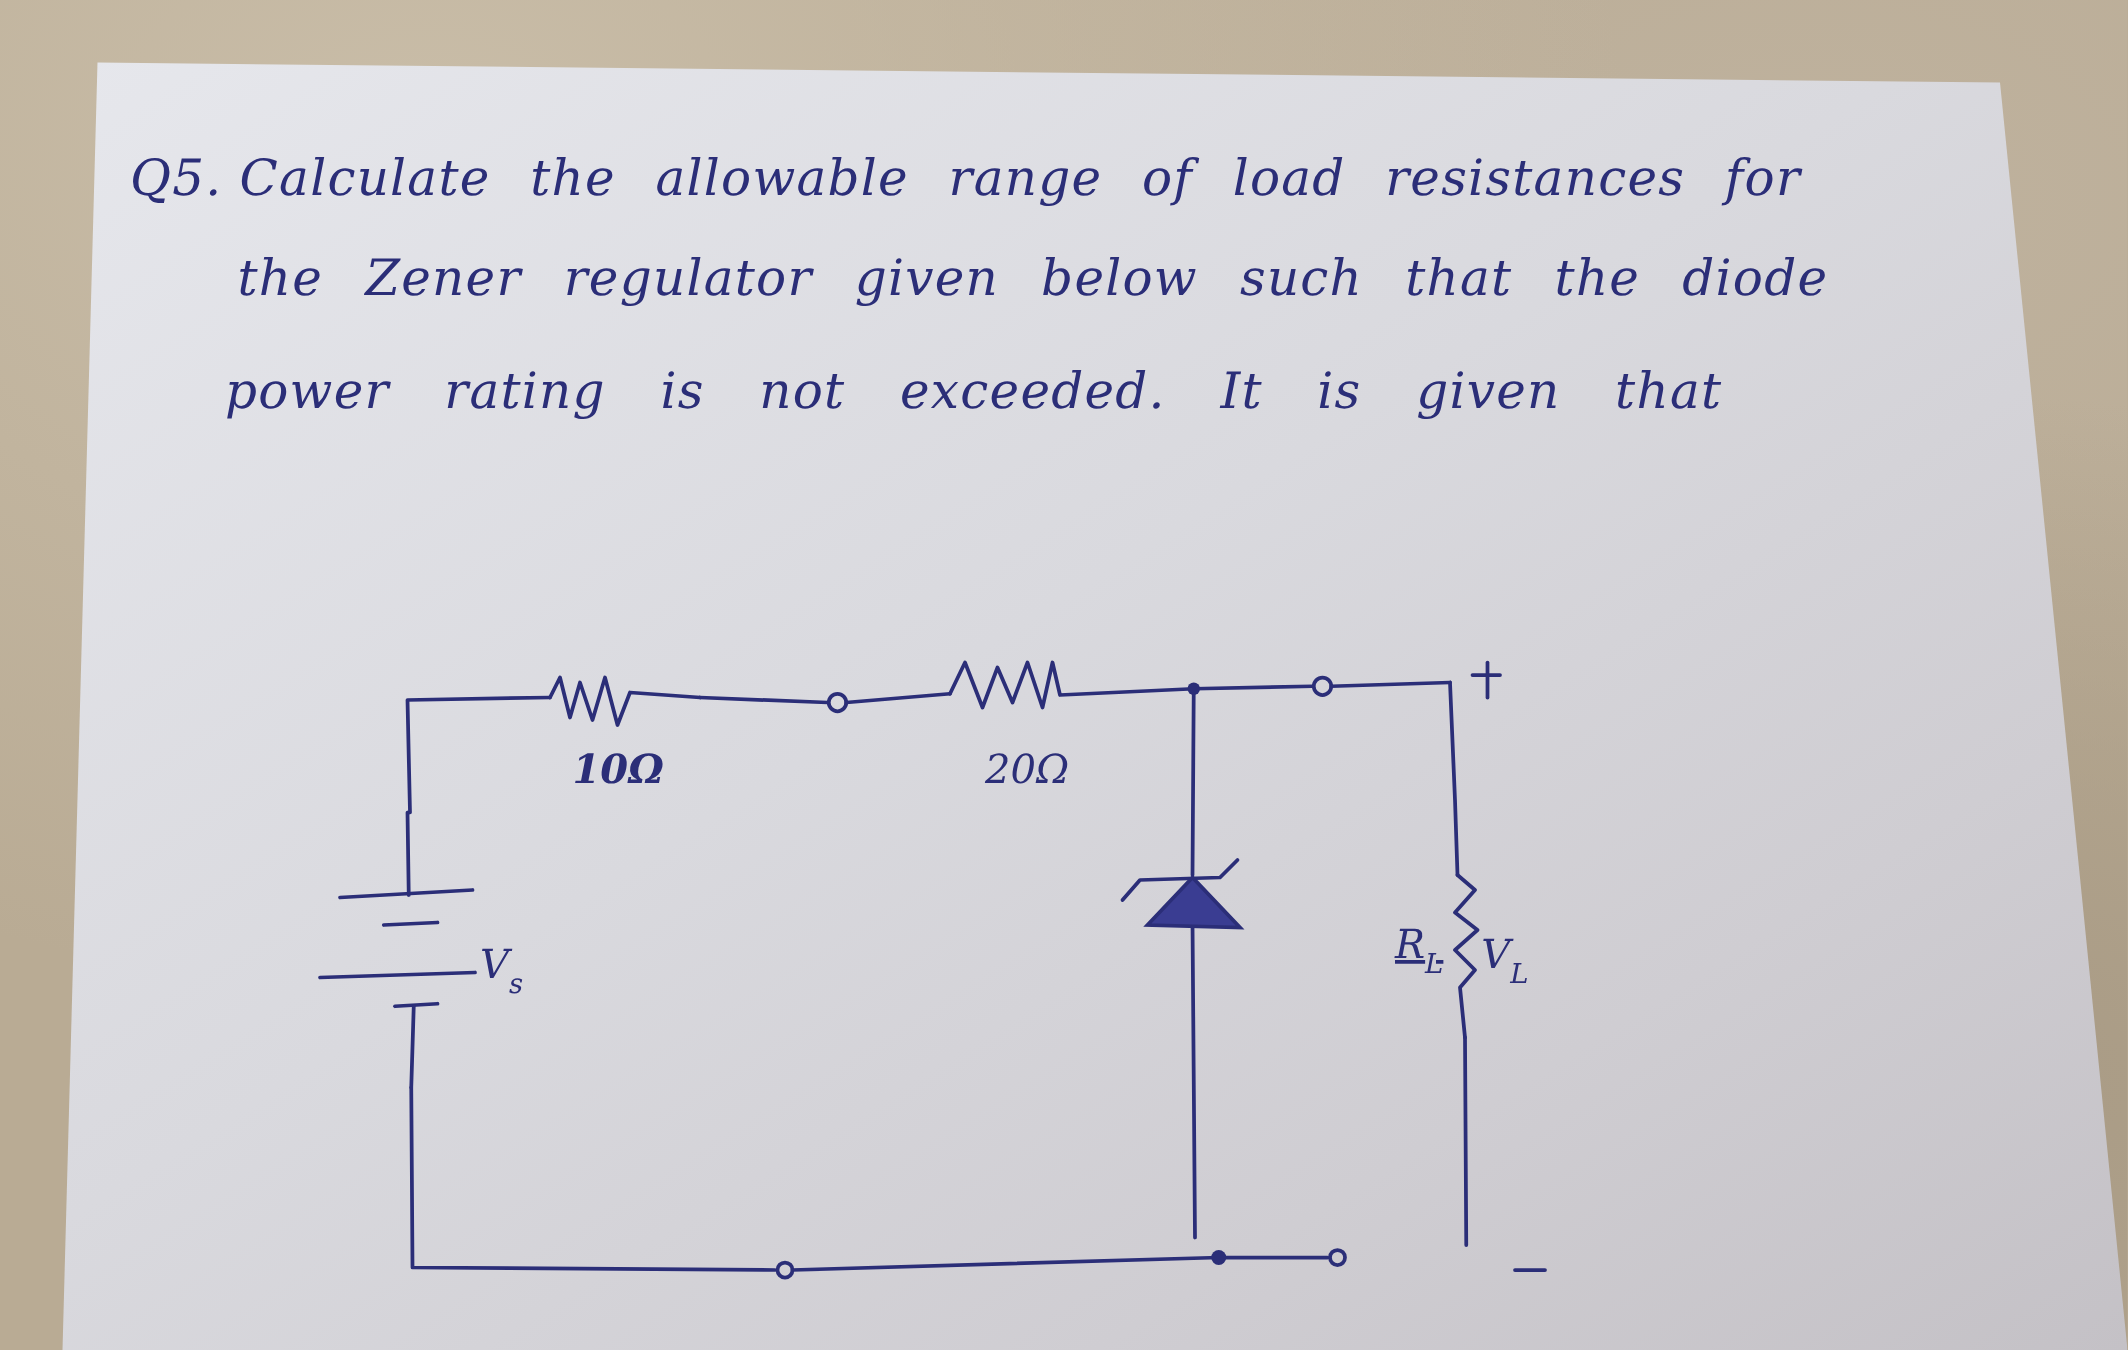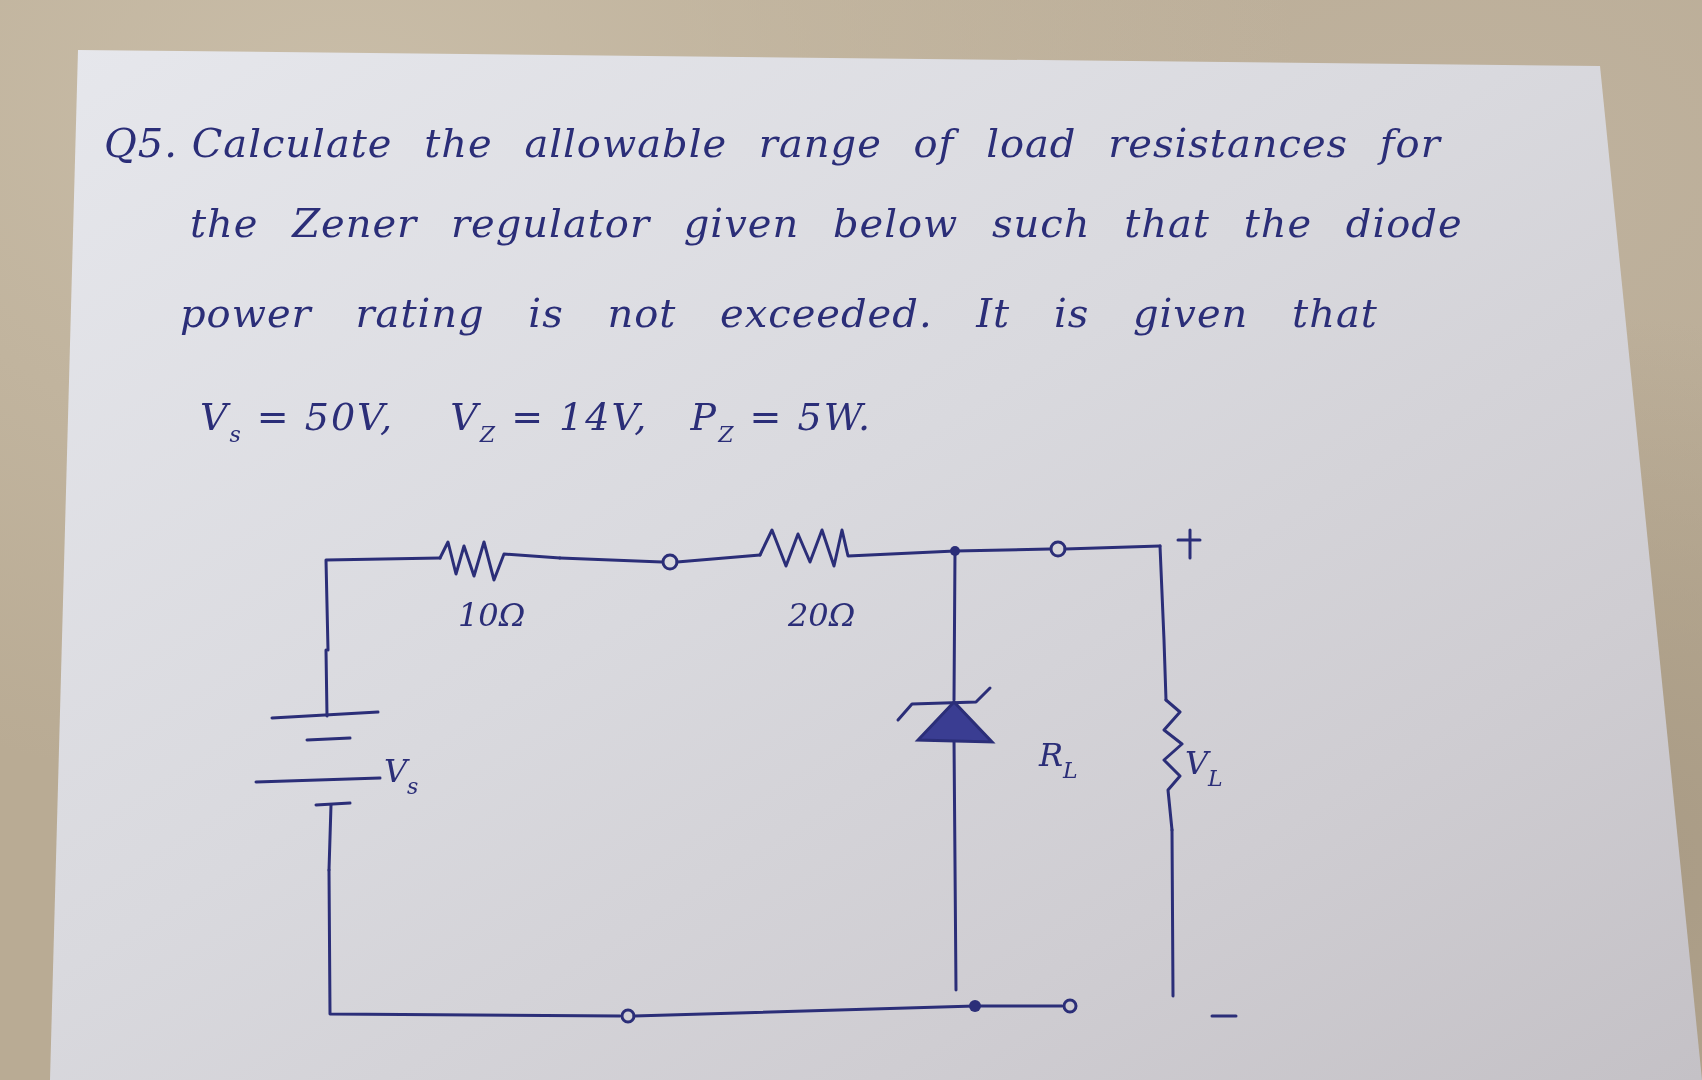--- a/index.html
+++ b/index.html
@@ -51,30 +51,20 @@
     <polygon points="78,50 1600,66 1702,1080 50,1080" fill="url(#pg)"></polygon>
   </svg>
 
   <div class="hand-text line1" style="left:104px; top:120px;">
     <span>Q5.</span>
     <span style="word-spacing:18px;">Calculate the allowable range of load resistances for</span>
   </div>
   <div class="hand-text line3" style="left:180px; top:290px; word-spacing:30px;">power rating is not exceeded. It is given that</div>
   <div class="hand-text line2" style="left:190px; top:200px; word-spacing:20px;">the Zener regulator given below such that the diode</div>
 
-  <div class="hand-text given" style="left:200px; top:395px;">
-    <span>V</span><span class="sub">s</span>
-    <span>= 50V,</span>
-    &nbsp;&nbsp;
-    <span>V</span><span class="sub">Z</span>
-    <span>= 14V,</span>
-    &nbsp;
-    <span>P</span><span class="sub">Z</span>
-    <span>= 5W.</span>
-  </div>
 
   <svg style="position:absolute; left:0; top:0;" width="1702" height="1080" viewBox="0 0 1702 1080">
     <g fill="none" stroke="#2b2e78" stroke-width="3" stroke-linecap="round" stroke-linejoin="round">
 
       <path d="M328,650 L326,560 L440,558"></path>
 
       <path d="M440,558 L448,542 L456,574 L464,546 L474,576 L484,542 L494,580 L504,554 L560,558"></path>
 
       <path d="M560,558 L662,562"></path>
       <circle cx="670" cy="562" r="7"></circle>
@@ -114,24 +104,24 @@
     <circle cx="975" cy="1006" r="6" fill="#2b2e78"></circle>
 
     <polygon points="954,702 918,740 992,742" fill="#3a3d92" stroke="#2b2e78" stroke-width="3"></polygon>
 
     <g stroke="#2b2e78" stroke-width="3" stroke-linecap="round">
       <path d="M1178,540 L1200,540"></path>
       <path d="M1190,530 L1190,558"></path>
     </g>
   </svg>
 
-  <div class="lbl" style="left:458px; top:596px;">10Ω</div>
+  <div class="lbl" style="left:458px; top:596px;font-weight:bold;">10Ω</div>
   <div class="lbl" style="left:788px; top:596px;">20Ω</div>
   <div class="lbl" style="left:384px; top:752px;">
     <span>V</span><span class="sub">s</span>
   </div>
-  <div class="lbl" style="left:1039px; top:736px;">
+  <div class="lbl" style="left:1116px; top:736px;text-decoration:underline;">
     <span>R</span><span class="sub">L</span>
   </div>
   <div class="lbl" style="left:1185px; top:744px;">
     <span>V</span><span class="sub">L</span>
   </div>
 </div>
 
 </body></html>

